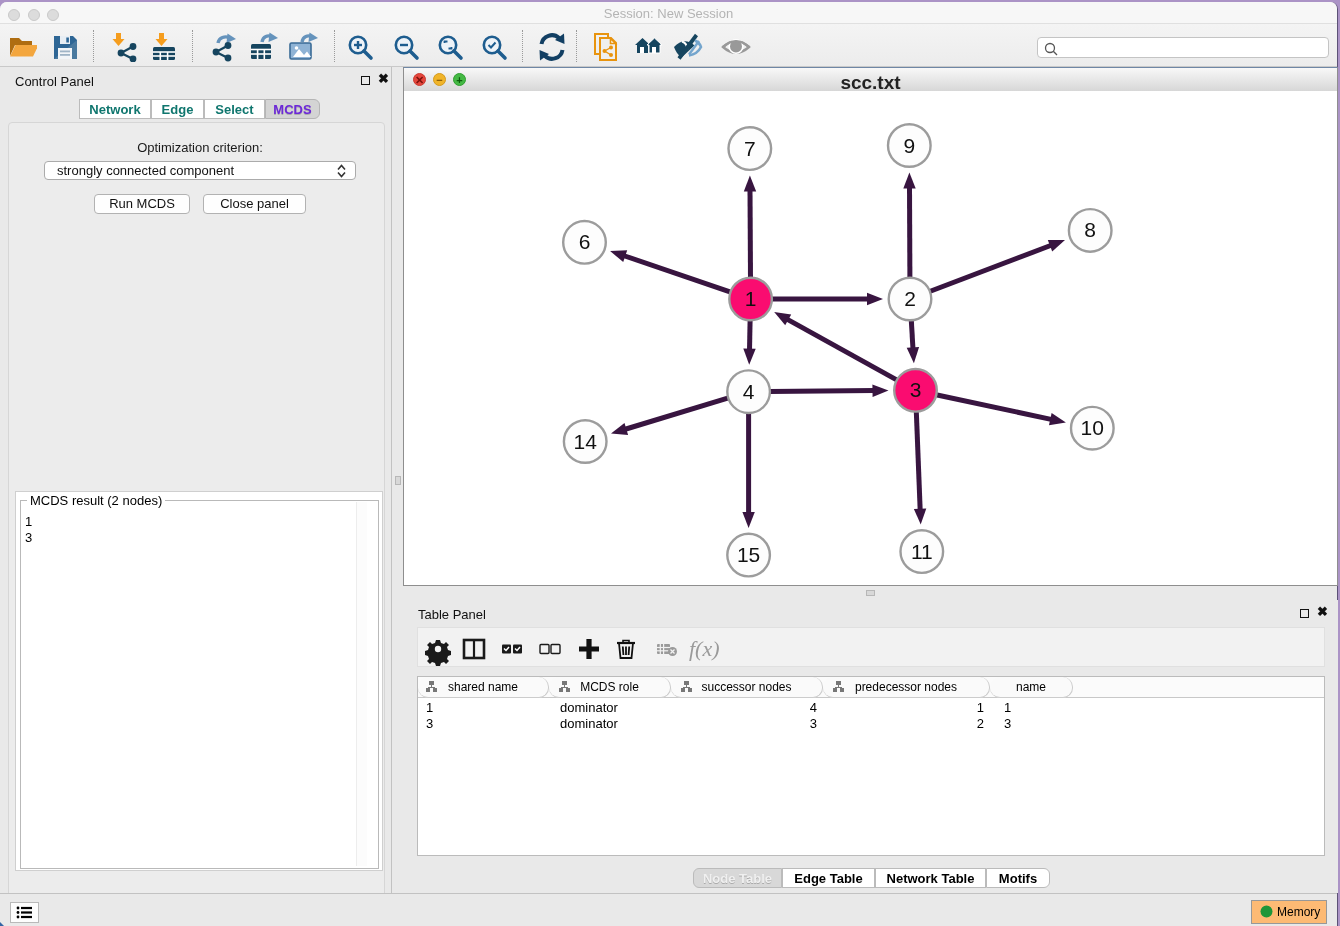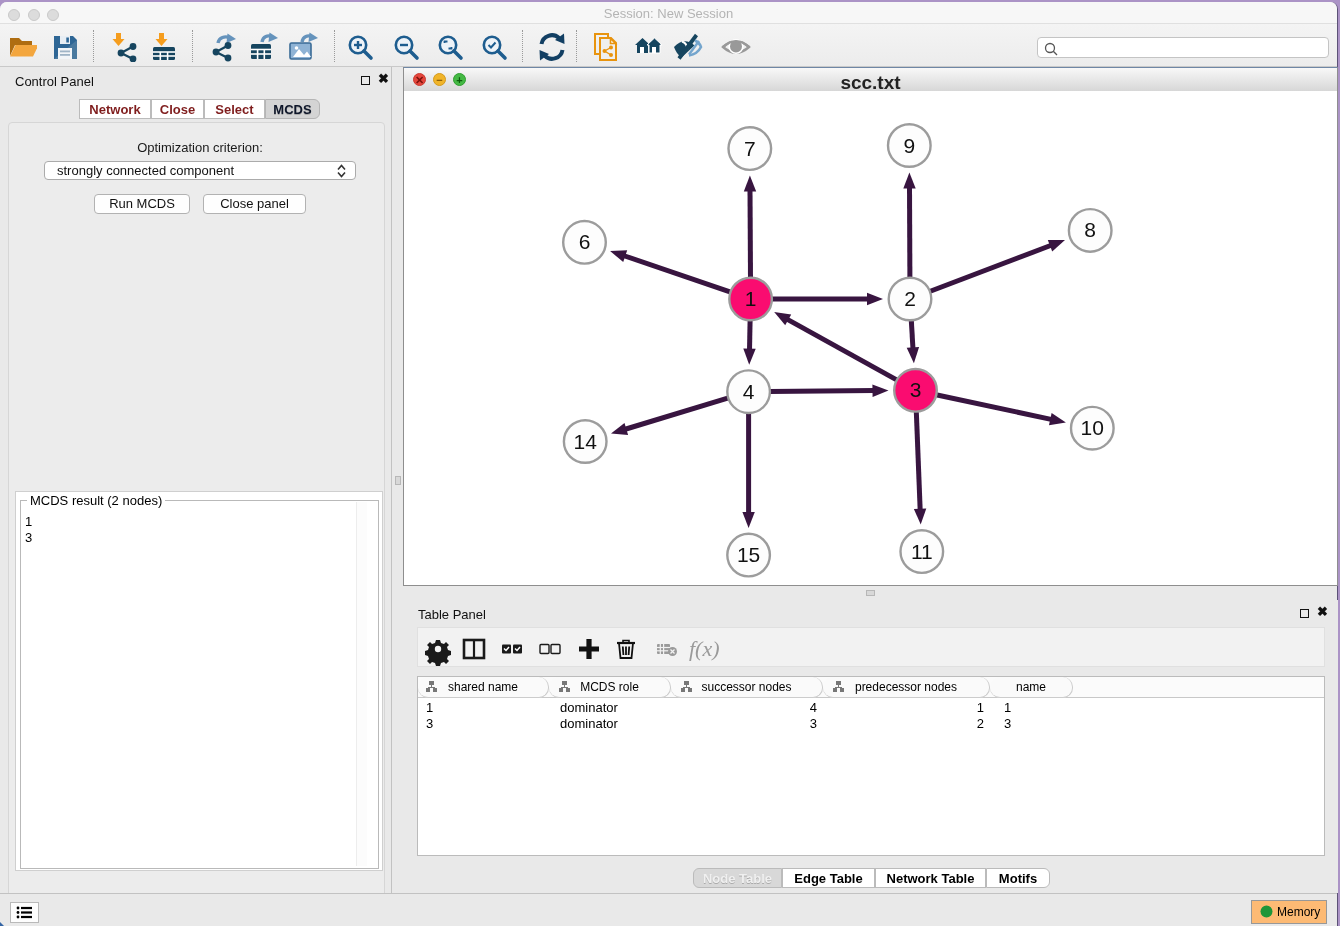--- a/index.html
+++ b/index.html
@@ -24,23 +24,23 @@
   background:#fff; border:1px solid #c4c4c4; border-radius:4px; }
 
 #cpanel { position:absolute; left:0; top:65px; width:392px; height:826px;
   background:#e9e9e9; border-right:1px solid #c2c2c2; }
 #cpanel .ptitle, #tpanel .ptitle { position:absolute; left:15px; top:7px;
   font-size:13px; color:#111; }
 .pmax { position:absolute; top:9px; width:9px; height:9px; border:1.5px solid #111; }
 .pclose { position:absolute; top:4px; font-size:13px; font-weight:bold; color:#111; }
 
 .tab { position:absolute; top:32px; height:20px; background:#fff;
-  border:1px solid #bbb; font-size:13px; font-weight:bold; color:#7f1d1d; text-align:center;
+  border:1px solid #bbb; font-size:13px; font-weight:bold; color:#0f766e; text-align:center;
   line-height:19px; }
-.tabsel { background:#d4d4d4; color:#0f172a;
+.tabsel { background:#d4d4d4; color:#6d28d9;
   text-shadow:0 1px 0 #aaa; border-color:#b5b5b5; border-radius:0 6px 6px 0; }
 #tabcontent { position:absolute; left:8px; top:55px; width:377px; height:812px;
   border:1px solid #d6d6d6; border-radius:4px; background:#ececec; }
 #optlabel { position:absolute; left:8px; top:73px; width:384px; text-align:center;
   font-size:13px; color:#1a1a1a; }
 #combo { position:absolute; left:44px; top:94px; width:312px; height:19px;
   background:#fff; border:1px solid #ababab; border-radius:4px;
   font-size:13px; color:#111; line-height:17px; padding-left:12px; }
 .btn { position:absolute; top:127px; height:20px; background:#fefefe;
   border:1px solid #b2b2b2; border-radius:4px; font-size:13px; color:#111;
@@ -275,21 +275,21 @@
     <div id="searchbox"><svg width="18" height="18" style="margin:2px 0 0 4px" viewBox="0 0 18 18">
           <circle cx="8" cy="8" r="4.5" fill="none" stroke="#555" stroke-width="1.3"></circle>
           <line x1="11.3" y1="11.3" x2="15" y2="15" stroke="#555" stroke-width="1.3"></line>
         </svg></div>
   </div>
   <div id="cpanel">
     <div class="ptitle">Control Panel</div>
     <div class="pmax" style="left:361px"></div>
     <div class="pclose" style="left:378px">✖</div>
     <div class="tab" style="left:79px;width:72px;">Network</div>
-    <div class="tab" style="left:151px;width:53px;">Close</div>
+    <div class="tab" style="left:151px;width:53px;">Edge</div>
     <div class="tab" style="left:204px;width:61px;">Select</div>
     <div class="tab tabsel" style="left:265px;width:55px;">MCDS</div>
     <div id="tabcontent"></div>
     <div id="optlabel">Optimization criterion:</div>
     <div id="combo">strongly connected component
       <svg width="11" height="14" viewBox="0 0 11 14" style="position:absolute;right:8px;top:2px">
           <path d="M2 5.5L5.5 1.5L9 5.5" fill="none" stroke="#333" stroke-width="1.6"></path>
           <path d="M2 8.5L5.5 12.5L9 8.5" fill="none" stroke="#333" stroke-width="1.6"></path>
         </svg>
     </div>

